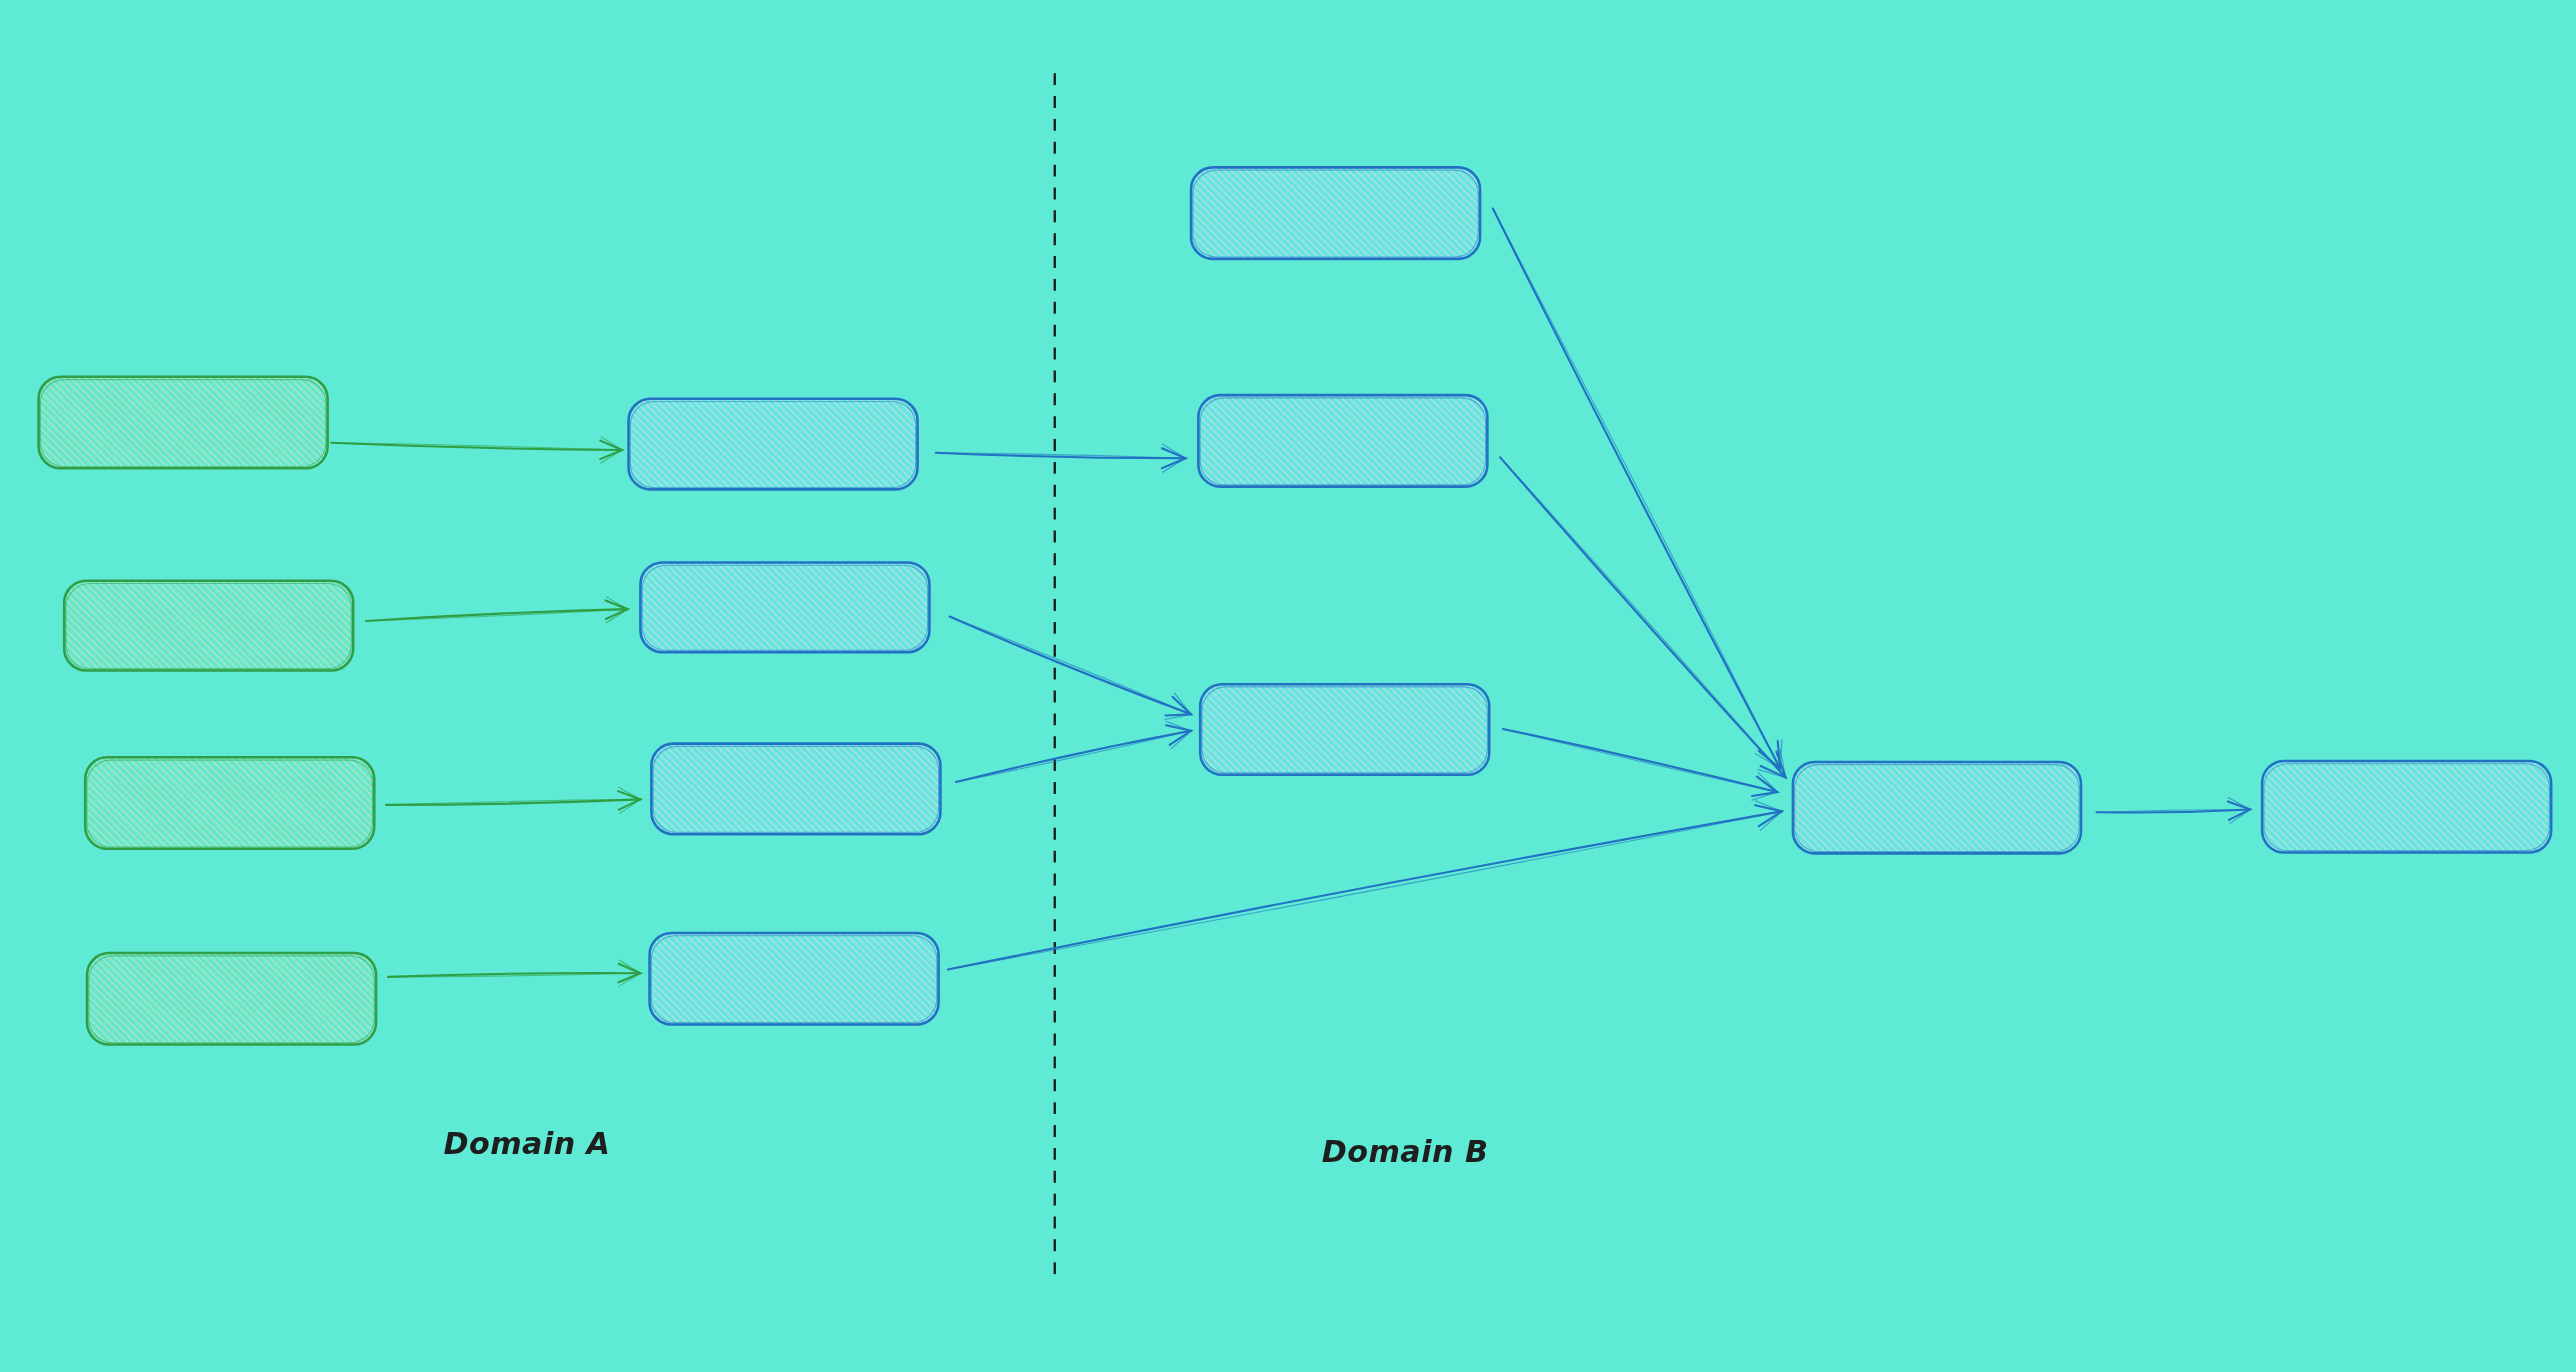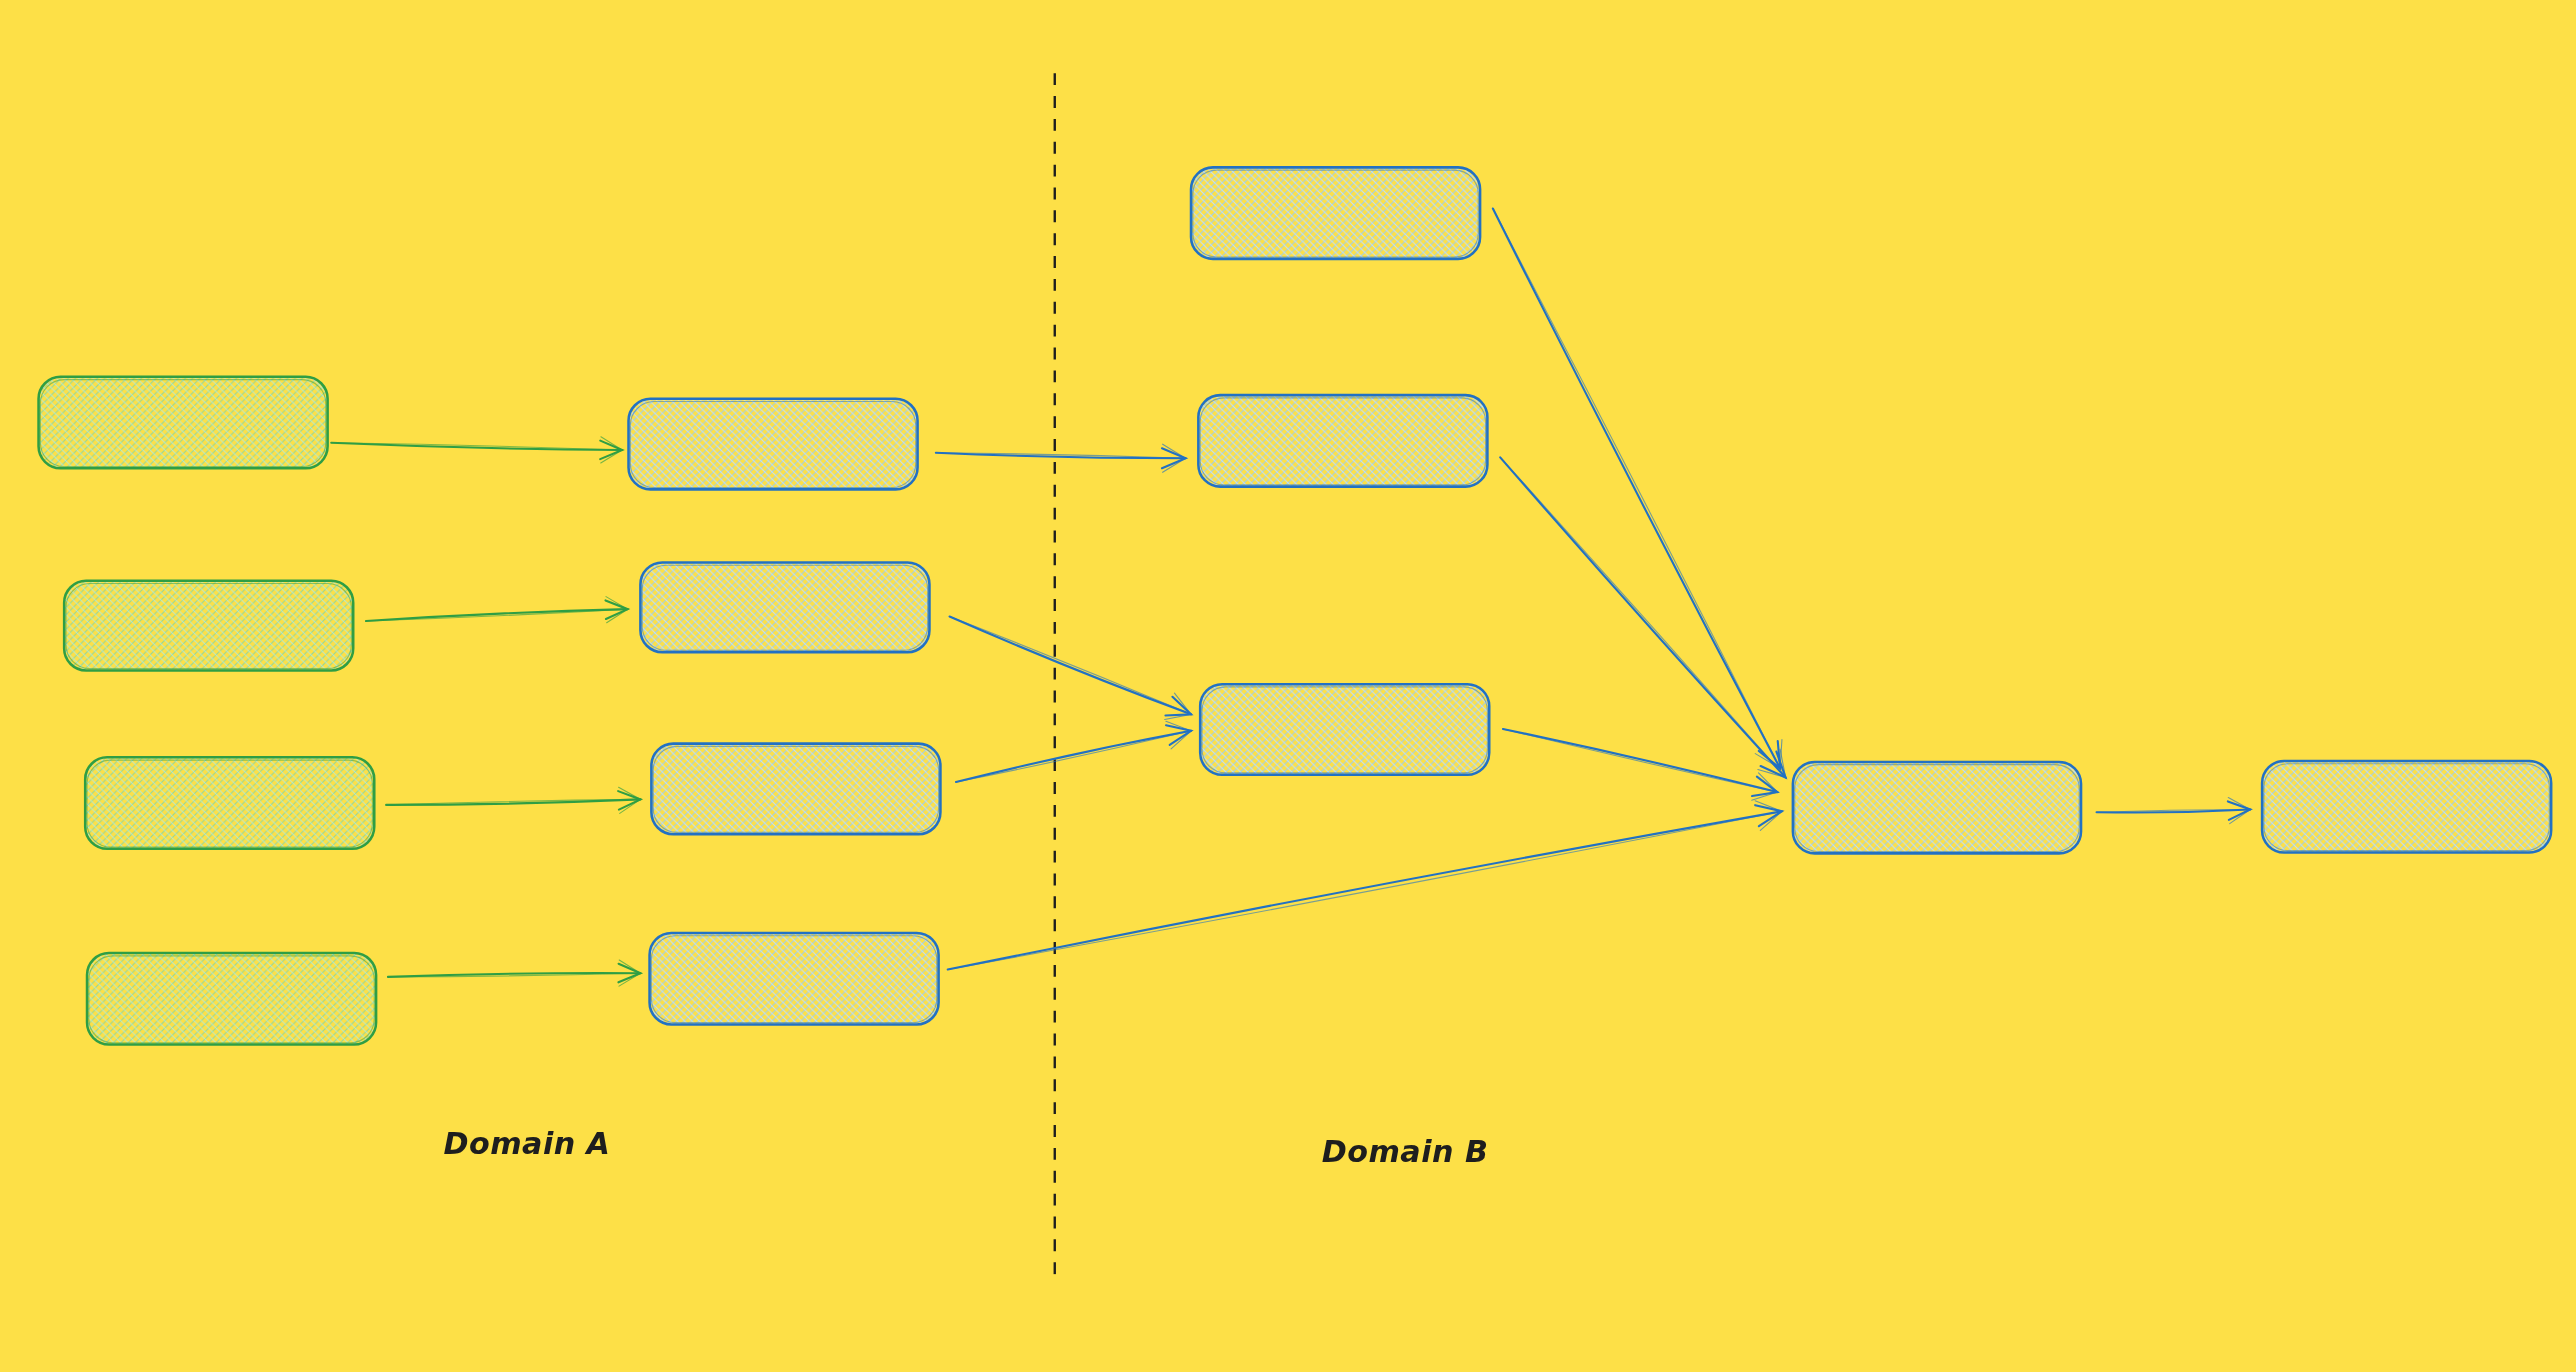--- a/index.html
+++ b/index.html
@@ -1,20 +1,20 @@
 <!DOCTYPE html>
 <html style="font-size:14.6px"><head>
 <meta charset="utf-8">
 <style>
   html, body { margin: 0; padding: 0; background: #ffffff; }
   .stage {
     position: relative;
     width: 2576px;
     height: 1372px;
-    background: #fde047;
+    background: #5eead4;
     overflow: hidden;
     font-family: "DejaVu Sans", "Liberation Sans", sans-serif;
   }
   svg#diagram { position: absolute; left: 0; top: 0; }
   .domain-label {
     font-family: "DejaVu Sans", "Liberation Sans", sans-serif;
     font-style: italic;
     font-weight: 600;
     font-size: 33px;
     letter-spacing: 0.5px;

